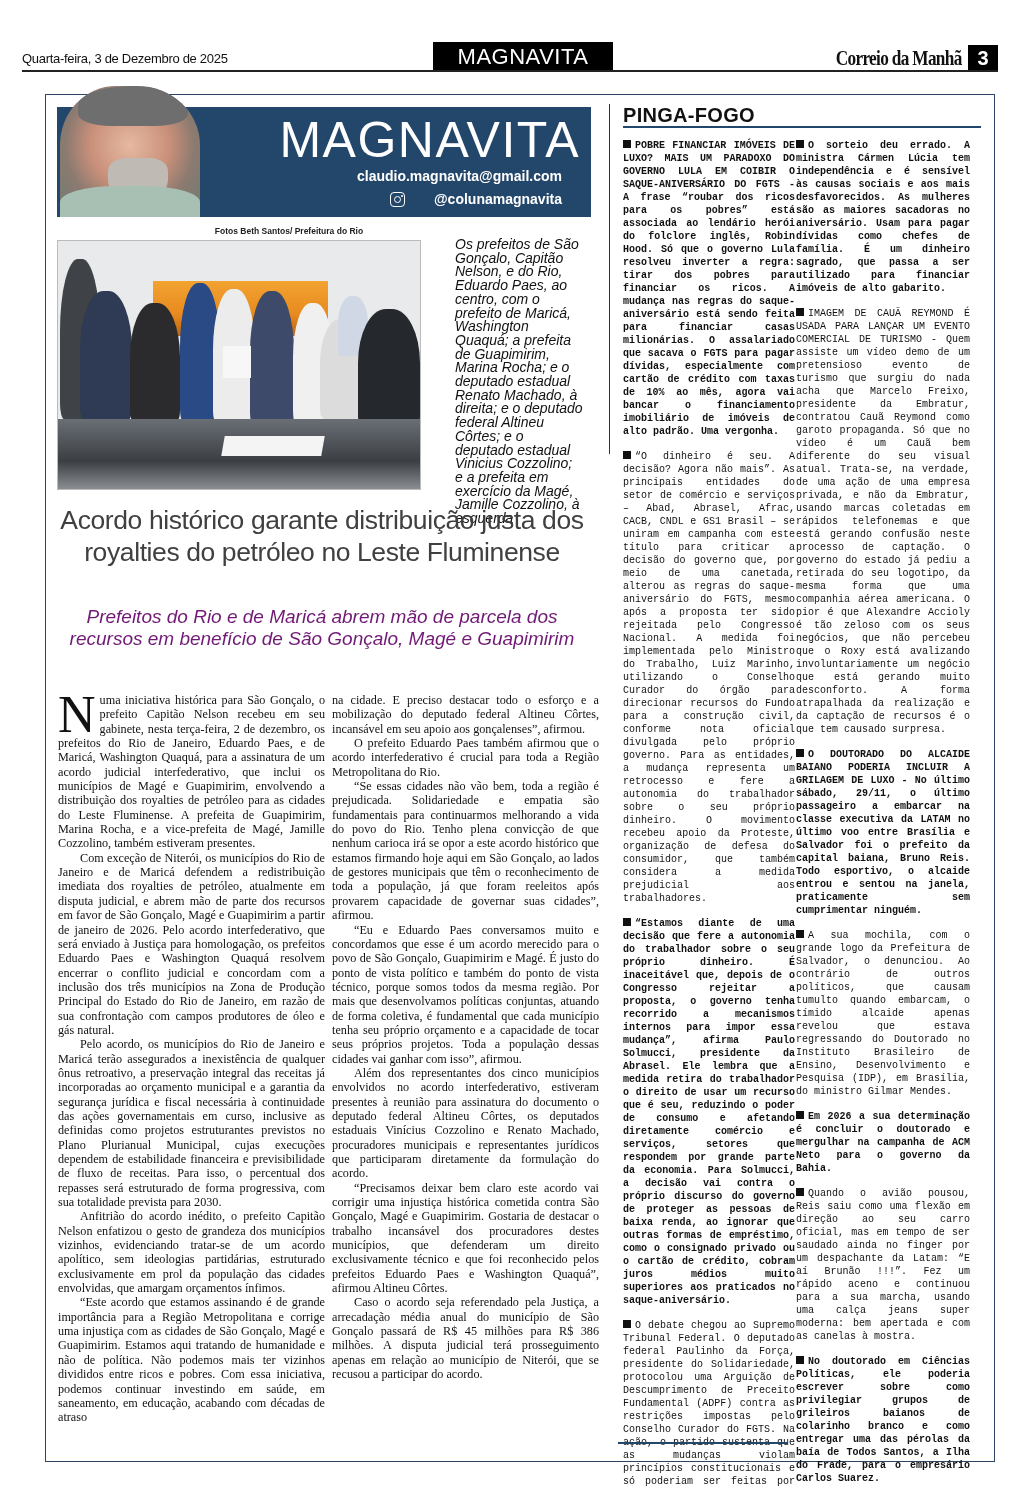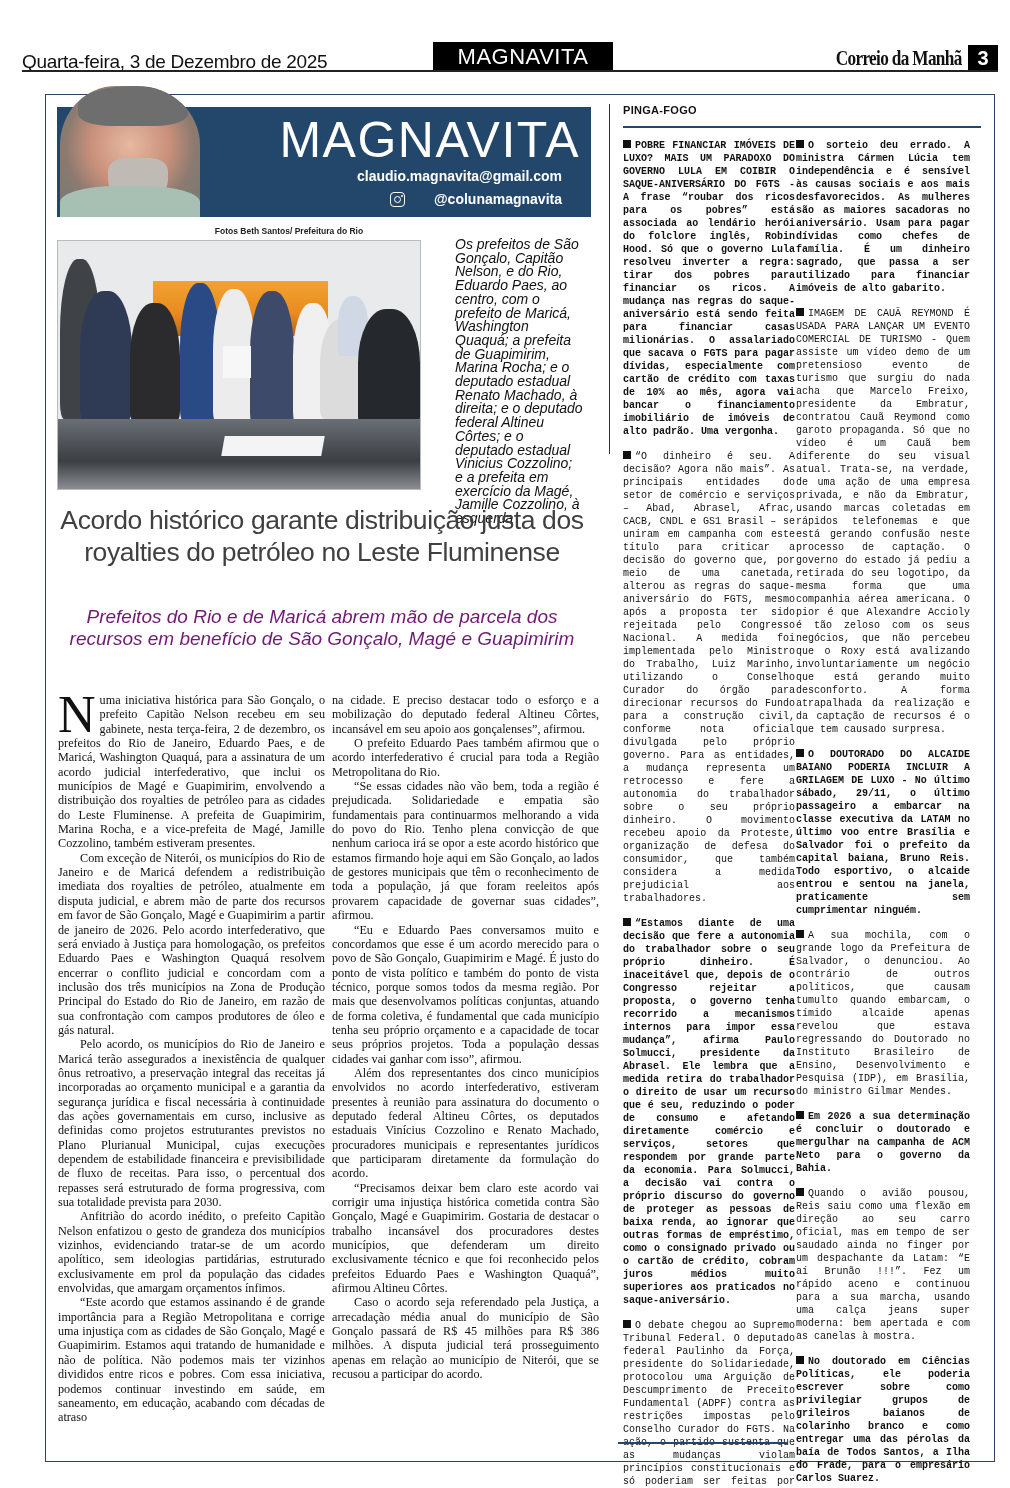--- a/index.html
+++ b/index.html
@@ -1,21 +1,21 @@
 <!DOCTYPE html>
 <html><head>
 <meta charset="utf-8">
 <style>
   html, body { margin: 0; padding: 0; background: #ffffff; }
   body { width: 1010px; height: 1488px; position: relative; overflow: hidden; font-family: "Liberation Serif", serif; color: #111; }
 
   
   .masthead { position: absolute; left: 22px; top: 42px; width: 976px; height: 30px; }
   .masthead .rule { position: absolute; left: 0; right: 0; top: 28px; height: 2px; background: #222; }
-  .mh-date { position: absolute; left: 0; top: 9px; font-family: "Liberation Sans", sans-serif; font-size: 19px; color: #111; letter-spacing: -0.3px; }
+  .mh-date { position: absolute; left: 0; top: 9px; font-family: "Liberation Sans", sans-serif; font-size: 13px; color: #111; letter-spacing: -0.3px; }
   .mh-section { position: absolute; left: 411px; top: 0; width: 180px; height: 30px; background: #000; color: #fff; font-family: "Liberation Sans", sans-serif; font-size: 22px; line-height: 30px; text-align: center; letter-spacing: 0.5px; }
   .mh-paper { position: absolute; right: 36px; top: 4px; font-family: "Liberation Serif", serif; font-weight: bold; font-size: 21px; letter-spacing: -0.8px; transform: scaleX(0.82); transform-origin: right center; }
   .mh-page { position: absolute; right: 0; top: 3px; width: 30px; height: 27px; background: #000; color: #fff; font-family: "Liberation Sans", sans-serif; font-weight: bold; font-size: 20px; line-height: 27px; text-align: center; }
 
   
   .frame { position: absolute; left: 45px; top: 94px; width: 950px; height: 1368px; border: 1.5px solid #2d4560; box-sizing: border-box; }
 
   
   .banner { position: absolute; left: 57px; top: 107px; width: 534px; height: 110px; background: #23466b; }
   .portrait { position: absolute; left: 60px; top: 86px; width: 140px; height: 131px; border-radius: 40% 45% 0 0 / 45% 45% 0 0; background: radial-gradient(ellipse at 50% 45%, #e6b9a0 0%, #c9907a 40%, #8c7a70 65%, #6b7c74 100%); overflow: hidden; }
@@ -47,21 +47,21 @@
   
   .body-col { position: absolute; font-family: "Liberation Serif", serif; font-size: 12.2px; line-height: 14.35px; text-align: justify; hyphens: auto; color: #111; }
   .col1 { left: 58px; top: 693px; width: 267px; }
   .col2 { left: 332px; top: 693px; width: 267px; }
   .body-col p { margin: 0; text-indent: 22px; }
   .body-col p.first { text-indent: 0; }
   .dropcap { float: left; font-family: "Liberation Serif", serif; font-size: 52px; line-height: 40px; margin: 2px 4px 0 0; }
 
   
   .vrule { position: absolute; left: 609px; top: 104px; width: 1px; height: 350px; background: #333; }
-  .sb-title { position: absolute; left: 623px; top: 104px; font-family: "Liberation Sans", sans-serif; font-weight: bold; font-size: 11px; letter-spacing: 0.3px; color: #111; }
+  .sb-title { position: absolute; left: 623px; top: 104px; font-family: "Liberation Sans", sans-serif; font-weight: bold; font-size: 20px; letter-spacing: 0.3px; color: #111; }
   .sb-rule { position: absolute; left: 623px; top: 126px; width: 358px; height: 2px; background: #23466b; }
   .sb-col { position: absolute; font-family: Liberation Mono, monospace; font-size: 10px; line-height: 13px; text-align: justify; color: #111; }
   .sb-c1 { left: 623px; top: 139px; width: 172px; }
   .sb-c2 { left: 796px; top: 139px; width: 174px; }
   .sb-item { margin: 0 0 12px 0; }
   .sb-item.bold { font-weight: bold; }
   .sq { display: inline-block; width: 8px; height: 8px; background: #111; margin-right: 4px; vertical-align: 0px; }
   .sb-bottom-rule { position: absolute; left: 618px; top: 1442px; width: 170px; height: 1.5px; background: #23466b; }
 </style>
 </head>

